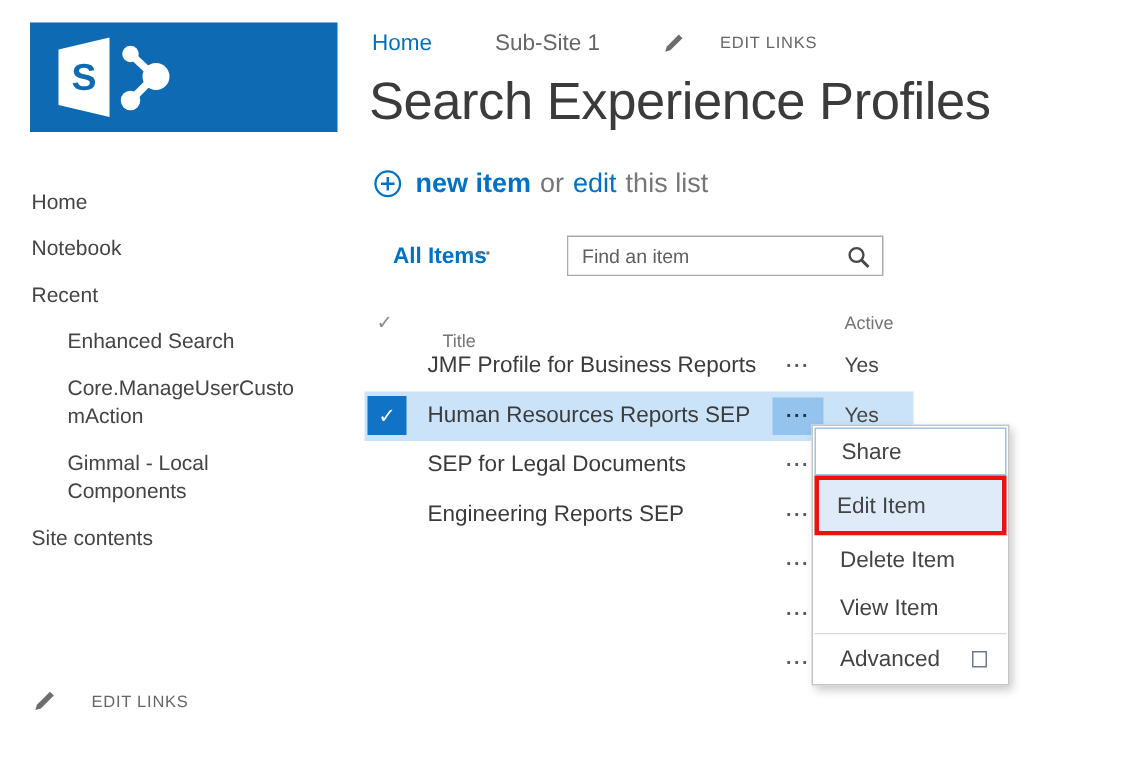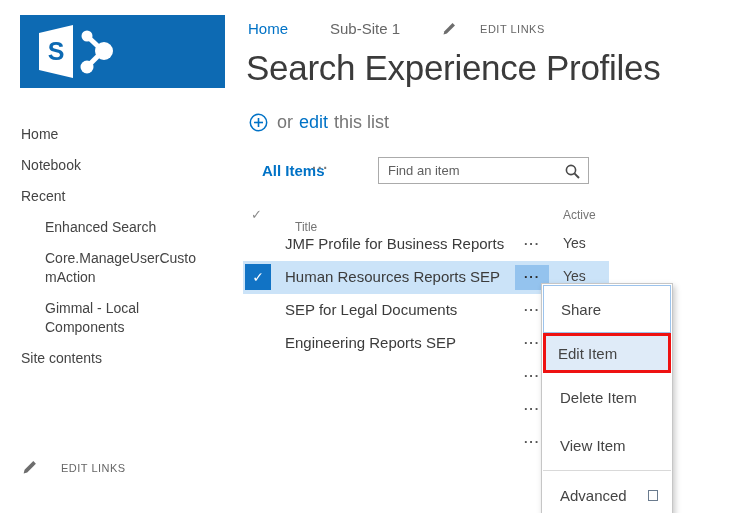--- a/index.html
+++ b/index.html
@@ -51,21 +51,21 @@
   .row.selected{background:var(--selected-row-bg);}
   .rcheck{position:absolute;left:2px;top:3px;width:26px;height:26px;text-align:center;line-height:26px;font-size:14px;color:transparent;}
   .row.selected .rcheck{background:var(--selected-check-bg);color:#fff;}
   .rtitle{position:absolute;left:42px;top:7px;font-size:15px;color:var(--text-dark);white-space:nowrap;}
   .rdots{position:absolute;left:272px;top:4px;width:34px;height:25px;text-align:center;line-height:23px;font-size:13px;font-weight:bold;letter-spacing:1px;color:#555;}
   .row.selected .rdots{background:var(--ellipsis-active-bg);color:#2b2b2b;}
   .ractive{position:absolute;left:320px;top:7px;font-size:14px;color:#444;}
 
   .menu{position:absolute;left:541px;top:283px;width:132px;background:#fff;border:1px solid var(--menu-border);
         box-shadow:2px 3px 6px rgba(0,0,0,.22);z-index:5;padding:1px;}
-  .menu-item{height:48px;display:flex;align-items:center;padding-left:17px;font-size:15px;color:#444;cursor:pointer;background:#fff;}
+  .menu-item{height:32px;display:flex;align-items:center;padding-left:17px;font-size:15px;color:#444;cursor:pointer;background:#fff;}
   .menu-item.focused{border:1px solid var(--share-hover-border);}
   .menu-item.highlighted-red{border:3px solid var(--annotation-red);background:var(--edit-item-bg);height:40px;padding-left:12px;}
   .menu-sep{border-top:1px solid var(--separator);margin:1px 0 0 0;}
   .submenu-box{width:10px;height:11px;border:1px solid #6a7b8e;margin-left:auto;margin-right:13px;}
 </style>
 </head>
 <body>
 
 <div class="logo">
   <svg width="110" height="57" viewBox="0 0 110 57" aria-hidden="true">
@@ -110,20 +110,21 @@
 </nav>
 
 <div class="toolbar">
   <span class="plus-icon">
     <svg width="19" height="19" viewBox="0 0 19 19" aria-hidden="true">
       <circle cx="9.5" cy="9.5" r="8.2" fill="none" stroke="#0072c6" stroke-width="1.5"></circle>
       <line x1="9.5" y1="5" x2="9.5" y2="14" stroke="#0072c6" stroke-width="1.6"></line>
       <line x1="5" y1="9.5" x2="14" y2="9.5" stroke="#0072c6" stroke-width="1.6"></line>
     </svg>
   </span>
+  <a class="newitem">new item</a>
   <span class="graytext">or</span>
   <a class="editlist">edit</a>
   <span class="graytext">this list</span>
 </div>
 
 <a class="viewbar-name">All Items</a>
 <span class="viewbar-dots">···</span>
 <div class="searchbox">
   <input type="text" placeholder="Find an item" style="">
   <svg class="search-icon" width="17" height="17" viewBox="0 0 17 17" aria-hidden="true">

